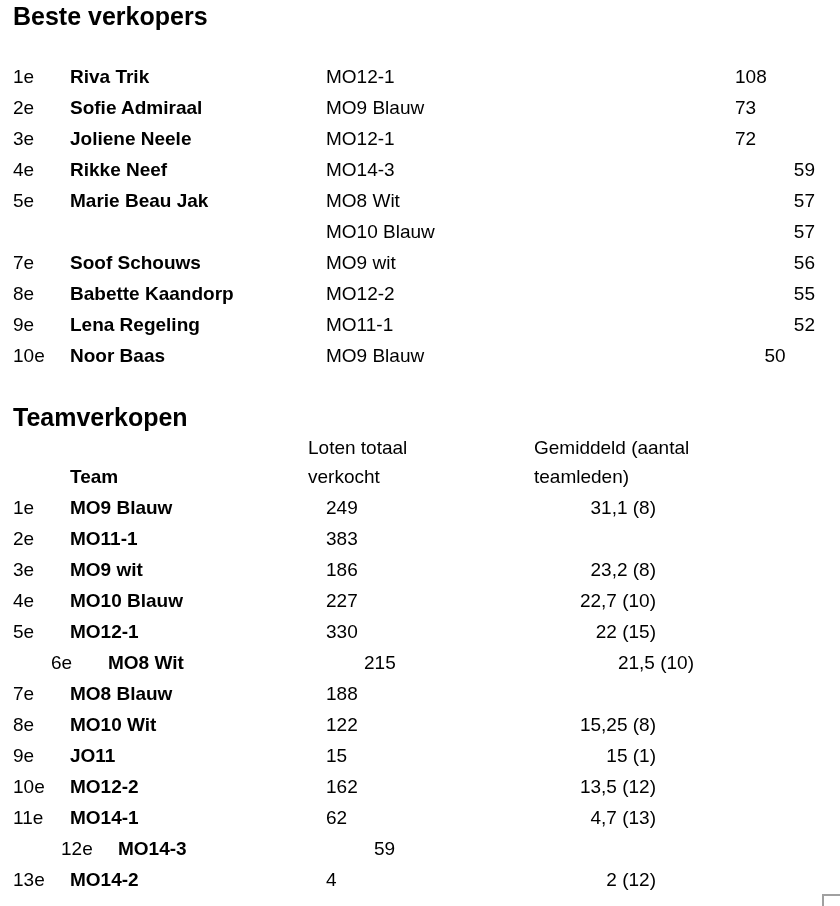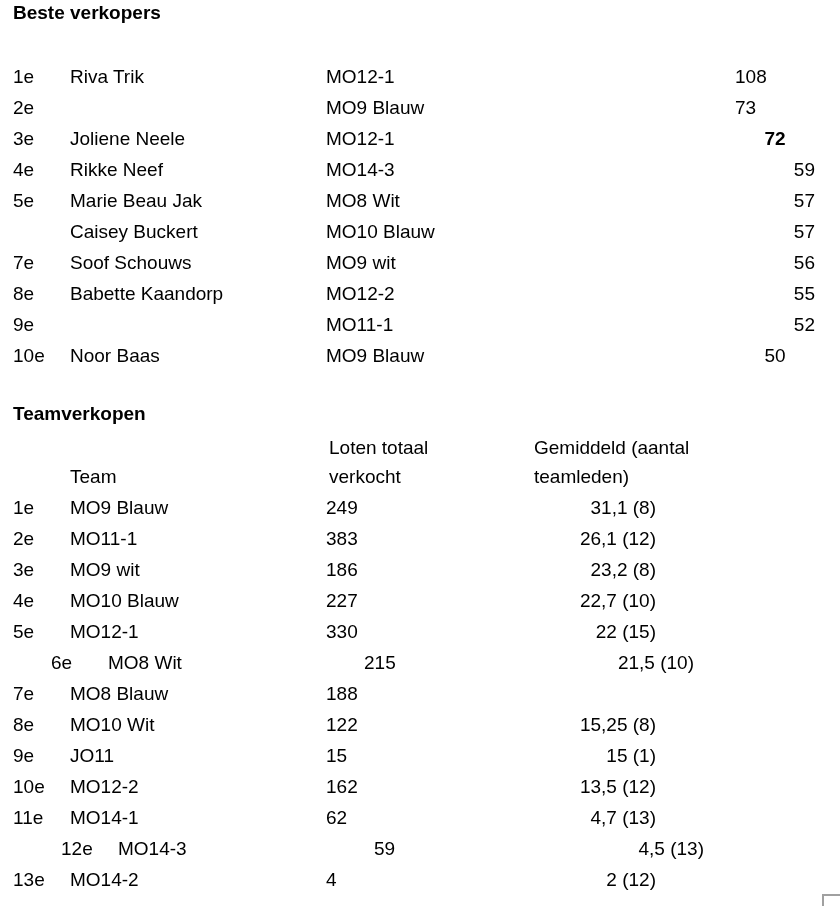--- a/index.html
+++ b/index.html
@@ -2,87 +2,88 @@
 <html><head>
 <meta charset="utf-8">
 <style>
   html, body { margin: 0; padding: 0; background: #ffffff; }
   body {
     width: 840px; height: 906px; position: relative; overflow: hidden;
     font-family: "Liberation Sans", "DejaVu Sans", sans-serif;
     color: #000000; font-size: 19px;
   }
   .row { position: absolute; left: 0; height: 31px; line-height: 31px; white-space: nowrap; }
-  .heading { position: absolute; left: 13px; font-weight: bold; font-size: 19px; }
+  .heading { position: absolute; left: 13px; font-weight: bold; font-size: 25px; }
   .c-rank { position: absolute; left: 13px; }
-  .c-name { position: absolute; left: 70px; }
+  .c-name { position: absolute; left: 70px; font-weight: bold; }
   .c-team { position: absolute; left: 326px; }
   .c-avg  { position: absolute; left: 534px; width: 122px; text-align: right; }
-  .hdr-left { position: absolute; left: 329px; }
+  .hdr-left { position: absolute; left: 308px; }
   .hdr-right { position: absolute; left: 534px; }
   .corner {
     position: absolute; left: 822px; top: 894px; width: 18px; height: 12px;
     border-top: 2px solid #a0a0a0; border-left: 2px solid #a0a0a0;
   }
 </style>
 </head>
 <body>
 
 <div class="heading" style="top:2px;">Beste verkopers</div>
 
 <div id="sellers">
     <div class="row" style="top: 61px; width: 840px;">
       <span class="c-rank">1e</span>
       <span class="c-name">Riva Trik</span>
       <span class="c-team">MO12-1</span>
       <span style="position:absolute; left:735px; width:80px; text-align:left;">108</span>
     </div>
     <div class="row" style="top: 92px; width: 840px;">
       <span class="c-rank">2e</span>
+      <span class="c-name">Sofie Admiraal</span>
       <span class="c-team">MO9 Blauw</span>
       <span style="position:absolute; left:735px; width:80px; ">73</span>
     </div>
     <div class="row" style="top: 123px; width: 840px;">
       <span class="c-rank">3e</span>
       <span class="c-name">Joliene Neele</span>
       <span class="c-team">MO12-1</span>
-      <span style="position:absolute; left:735px; width:80px; text-align:center;font-weight:bold;">72</span>
+      <span style="position:absolute; left:735px; width:80px; text-align:left;">72</span>
     </div>
     <div class="row" style="top: 154px; width: 840px;">
       <span class="c-rank">4e</span>
       <span class="c-name">Rikke Neef</span>
       <span class="c-team">MO14-3</span>
       <span style="position:absolute; left:735px; width:80px; text-align:right;">59</span>
     </div>
     <div class="row" style="top: 185px; width: 840px;">
       <span class="c-rank">5e</span>
       <span class="c-name">Marie Beau Jak</span>
       <span class="c-team">MO8 Wit</span>
       <span style="position:absolute; left:735px; width:80px; text-align:right;">57</span>
     </div>
     <div class="row" style="top: 216px; width: 840px;">
       <span class="c-rank"></span>
-      <span class="c-name">Caisey Buckert</span>
       <span class="c-team">MO10 Blauw</span>
       <span style="position:absolute; left:735px; width:80px; text-align:right;">57</span>
     </div>
     <div class="row" style="top: 247px; width: 840px;">
       <span class="c-rank">7e</span>
       <span class="c-name">Soof Schouws</span>
       <span class="c-team">MO9 wit</span>
       <span style="position:absolute; left:735px; width:80px; text-align:right;">56</span>
     </div>
     <div class="row" style="top: 278px; width: 840px;">
       <span class="c-rank">8e</span>
       <span class="c-name">Babette Kaandorp</span>
       <span class="c-team">MO12-2</span>
       <span style="position:absolute; left:735px; width:80px; text-align:right;">55</span>
     </div>
     <div class="row" style="top: 309px; width: 840px;">
       <span class="c-rank">9e</span>
+      <span class="c-name">Lena Regeling</span>
       <span class="c-team">MO11-1</span>
       <span style="position:absolute; left:735px; width:80px; text-align:right;">52</span>
     </div>
     <div class="row" style="top: 340px; width: 840px;">
       <span class="c-rank">10e</span>
       <span class="c-name">Noor Baas</span>
       <span class="c-team">MO9 Blauw</span>
       <span style="position:absolute; left:735px; width:80px; text-align:center;">50</span>
     </div>
   </div>
@@ -103,21 +104,20 @@
     <div class="row" style="top: 492px; width: 840px;">
       <span class="c-rank">1e</span>
       <span class="c-name">MO9 Blauw</span>
       <span class="c-team">249</span>
       <span class="c-avg">31,1 (8)</span>
     </div>
     <div class="row" style="top: 523px; width: 840px;">
       <span class="c-rank">2e</span>
       <span class="c-name">MO11-1</span>
       <span class="c-team">383</span>
-      <span class="c-avg">26,1 (12)</span>
     </div>
     <div class="row" style="top: 554px; width: 840px;">
       <span class="c-rank">3e</span>
       <span class="c-name">MO9 wit</span>
       <span class="c-team">186</span>
       <span class="c-avg">23,2 (8)</span>
     </div>
     <div class="row" style="top: 585px; width: 840px;">
       <span class="c-rank">4e</span>
       <span class="c-name">MO10 Blauw</span>
@@ -162,21 +162,20 @@
     <div class="row" style="top: 802px; width: 840px;">
       <span class="c-rank">11e</span>
       <span class="c-name">MO14-1</span>
       <span class="c-team">62</span>
       <span class="c-avg">4,7 (13)</span>
     </div>
     <div class="row" style="top: 833px; width: 840px; margin-left: 48px;">
       <span class="c-rank">12e</span>
       <span class="c-name">MO14-3</span>
       <span class="c-team">59</span>
-      <span class="c-avg">4,5 (13)</span>
     </div>
     <div class="row" style="top: 864px; width: 824px;">
       <span class="c-rank">13e</span>
       <span class="c-name">MO14-2</span>
       <span class="c-team">4</span>
       <span class="c-avg">2 (12)</span>
     </div>
   </div>
 
 <div class="corner"></div>

